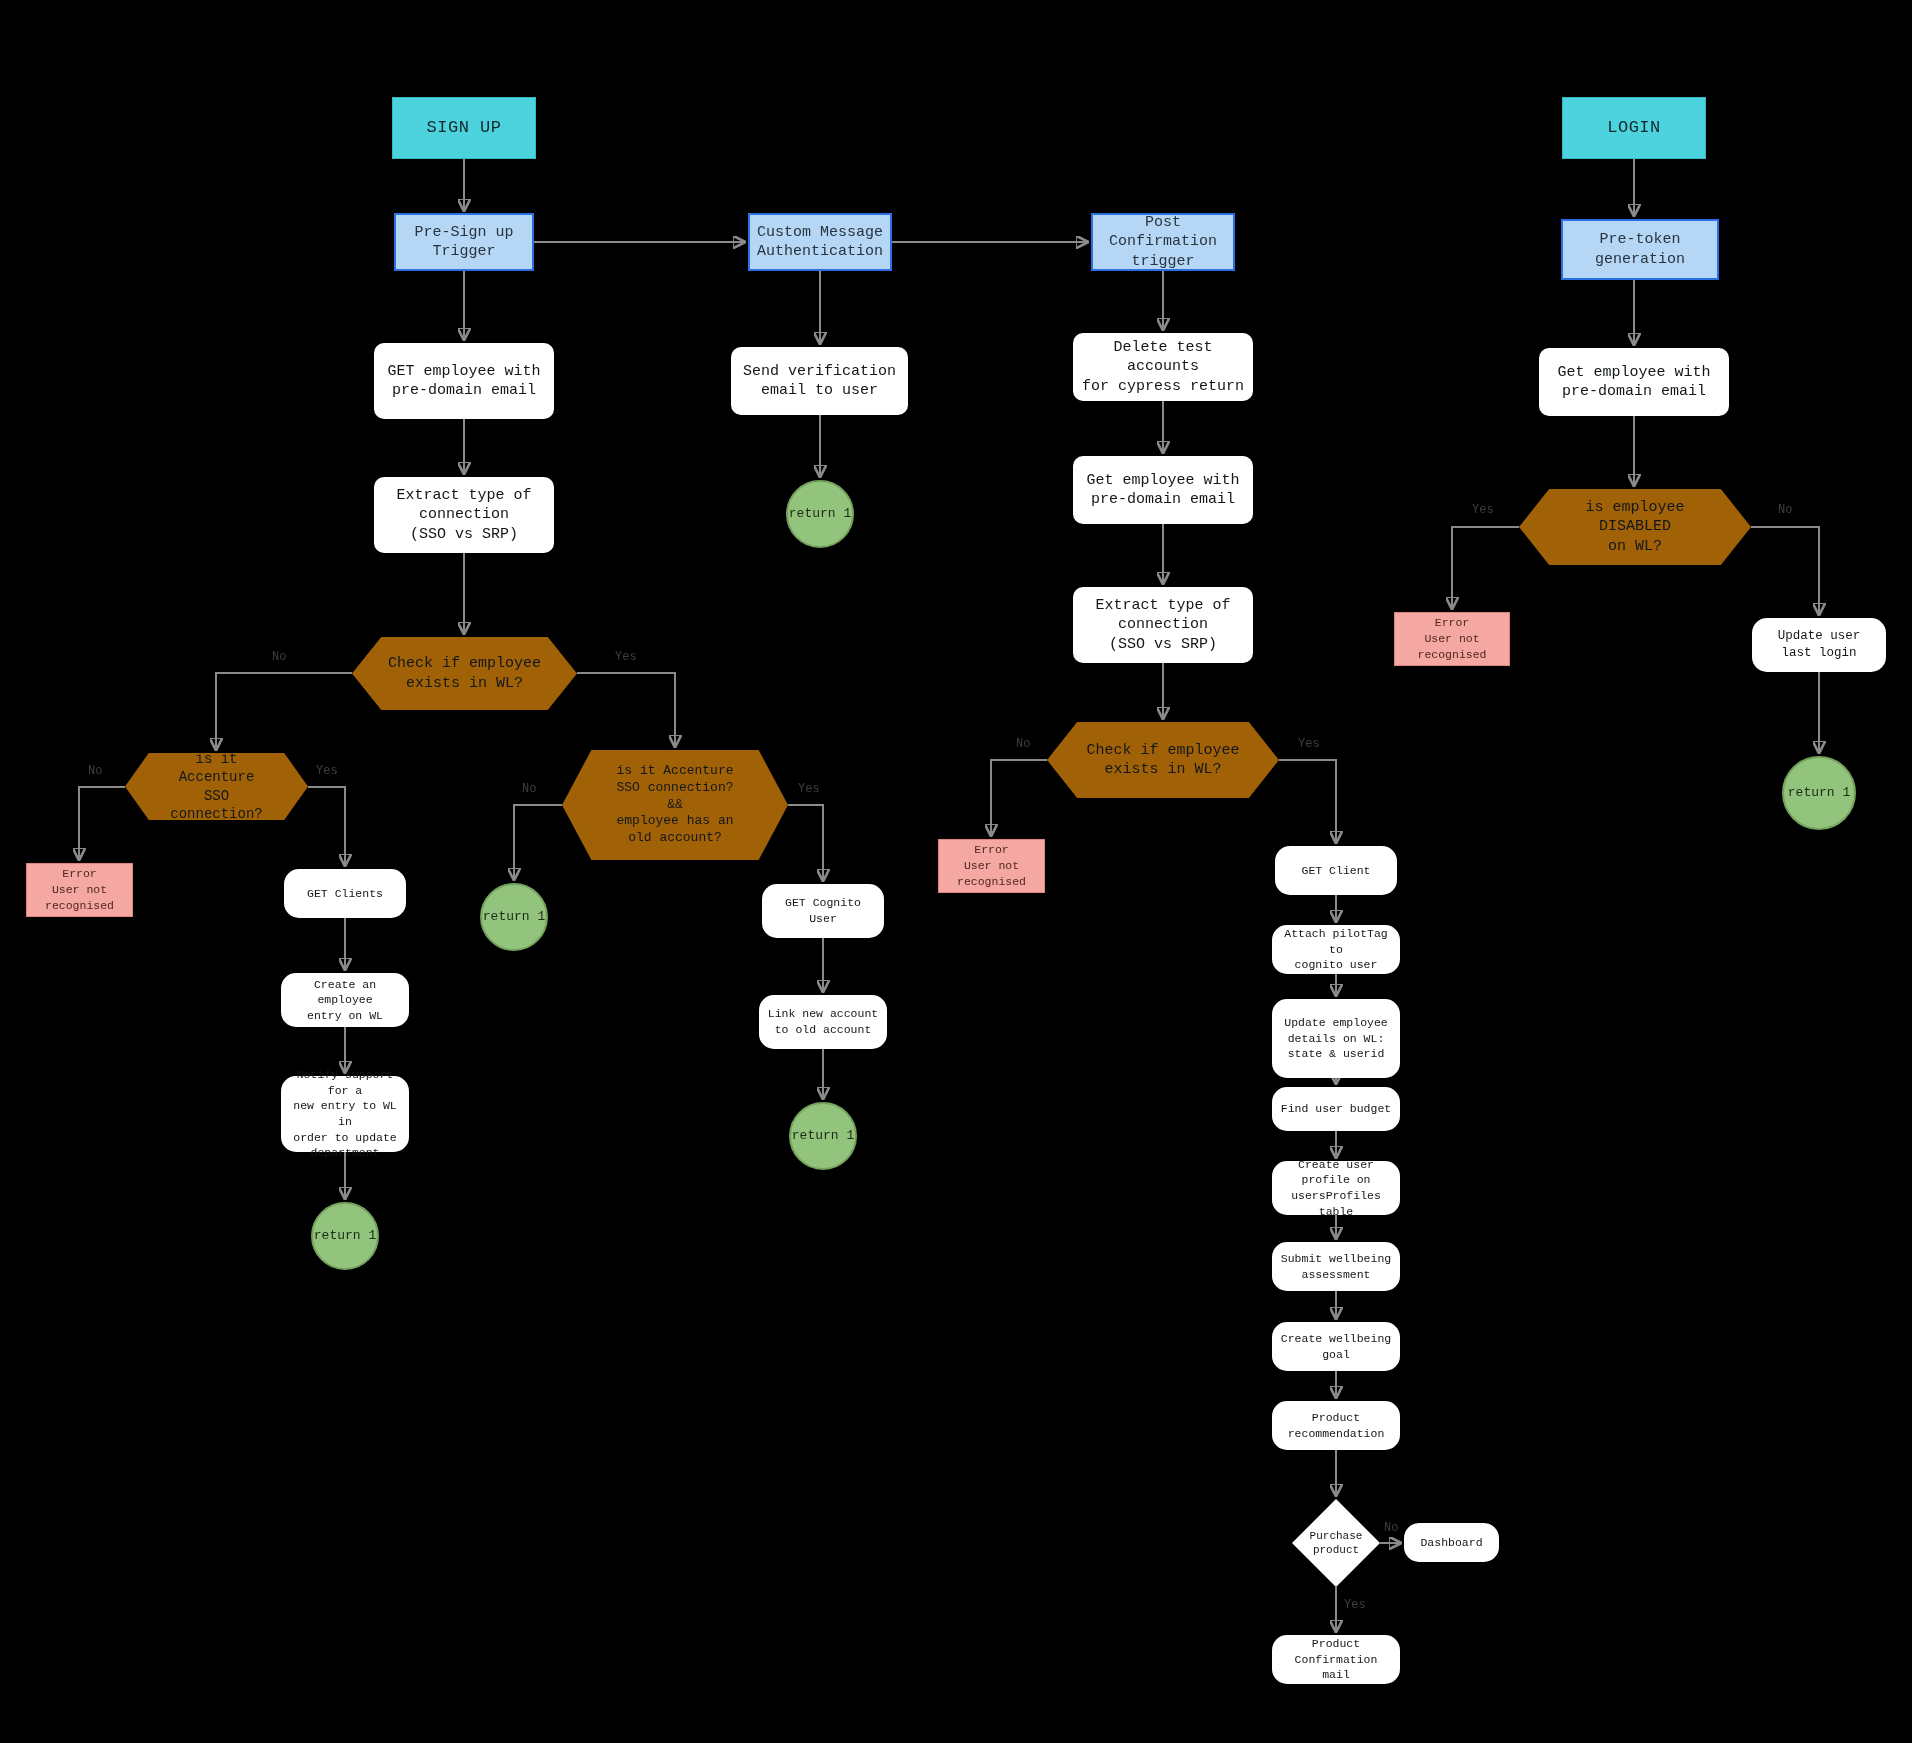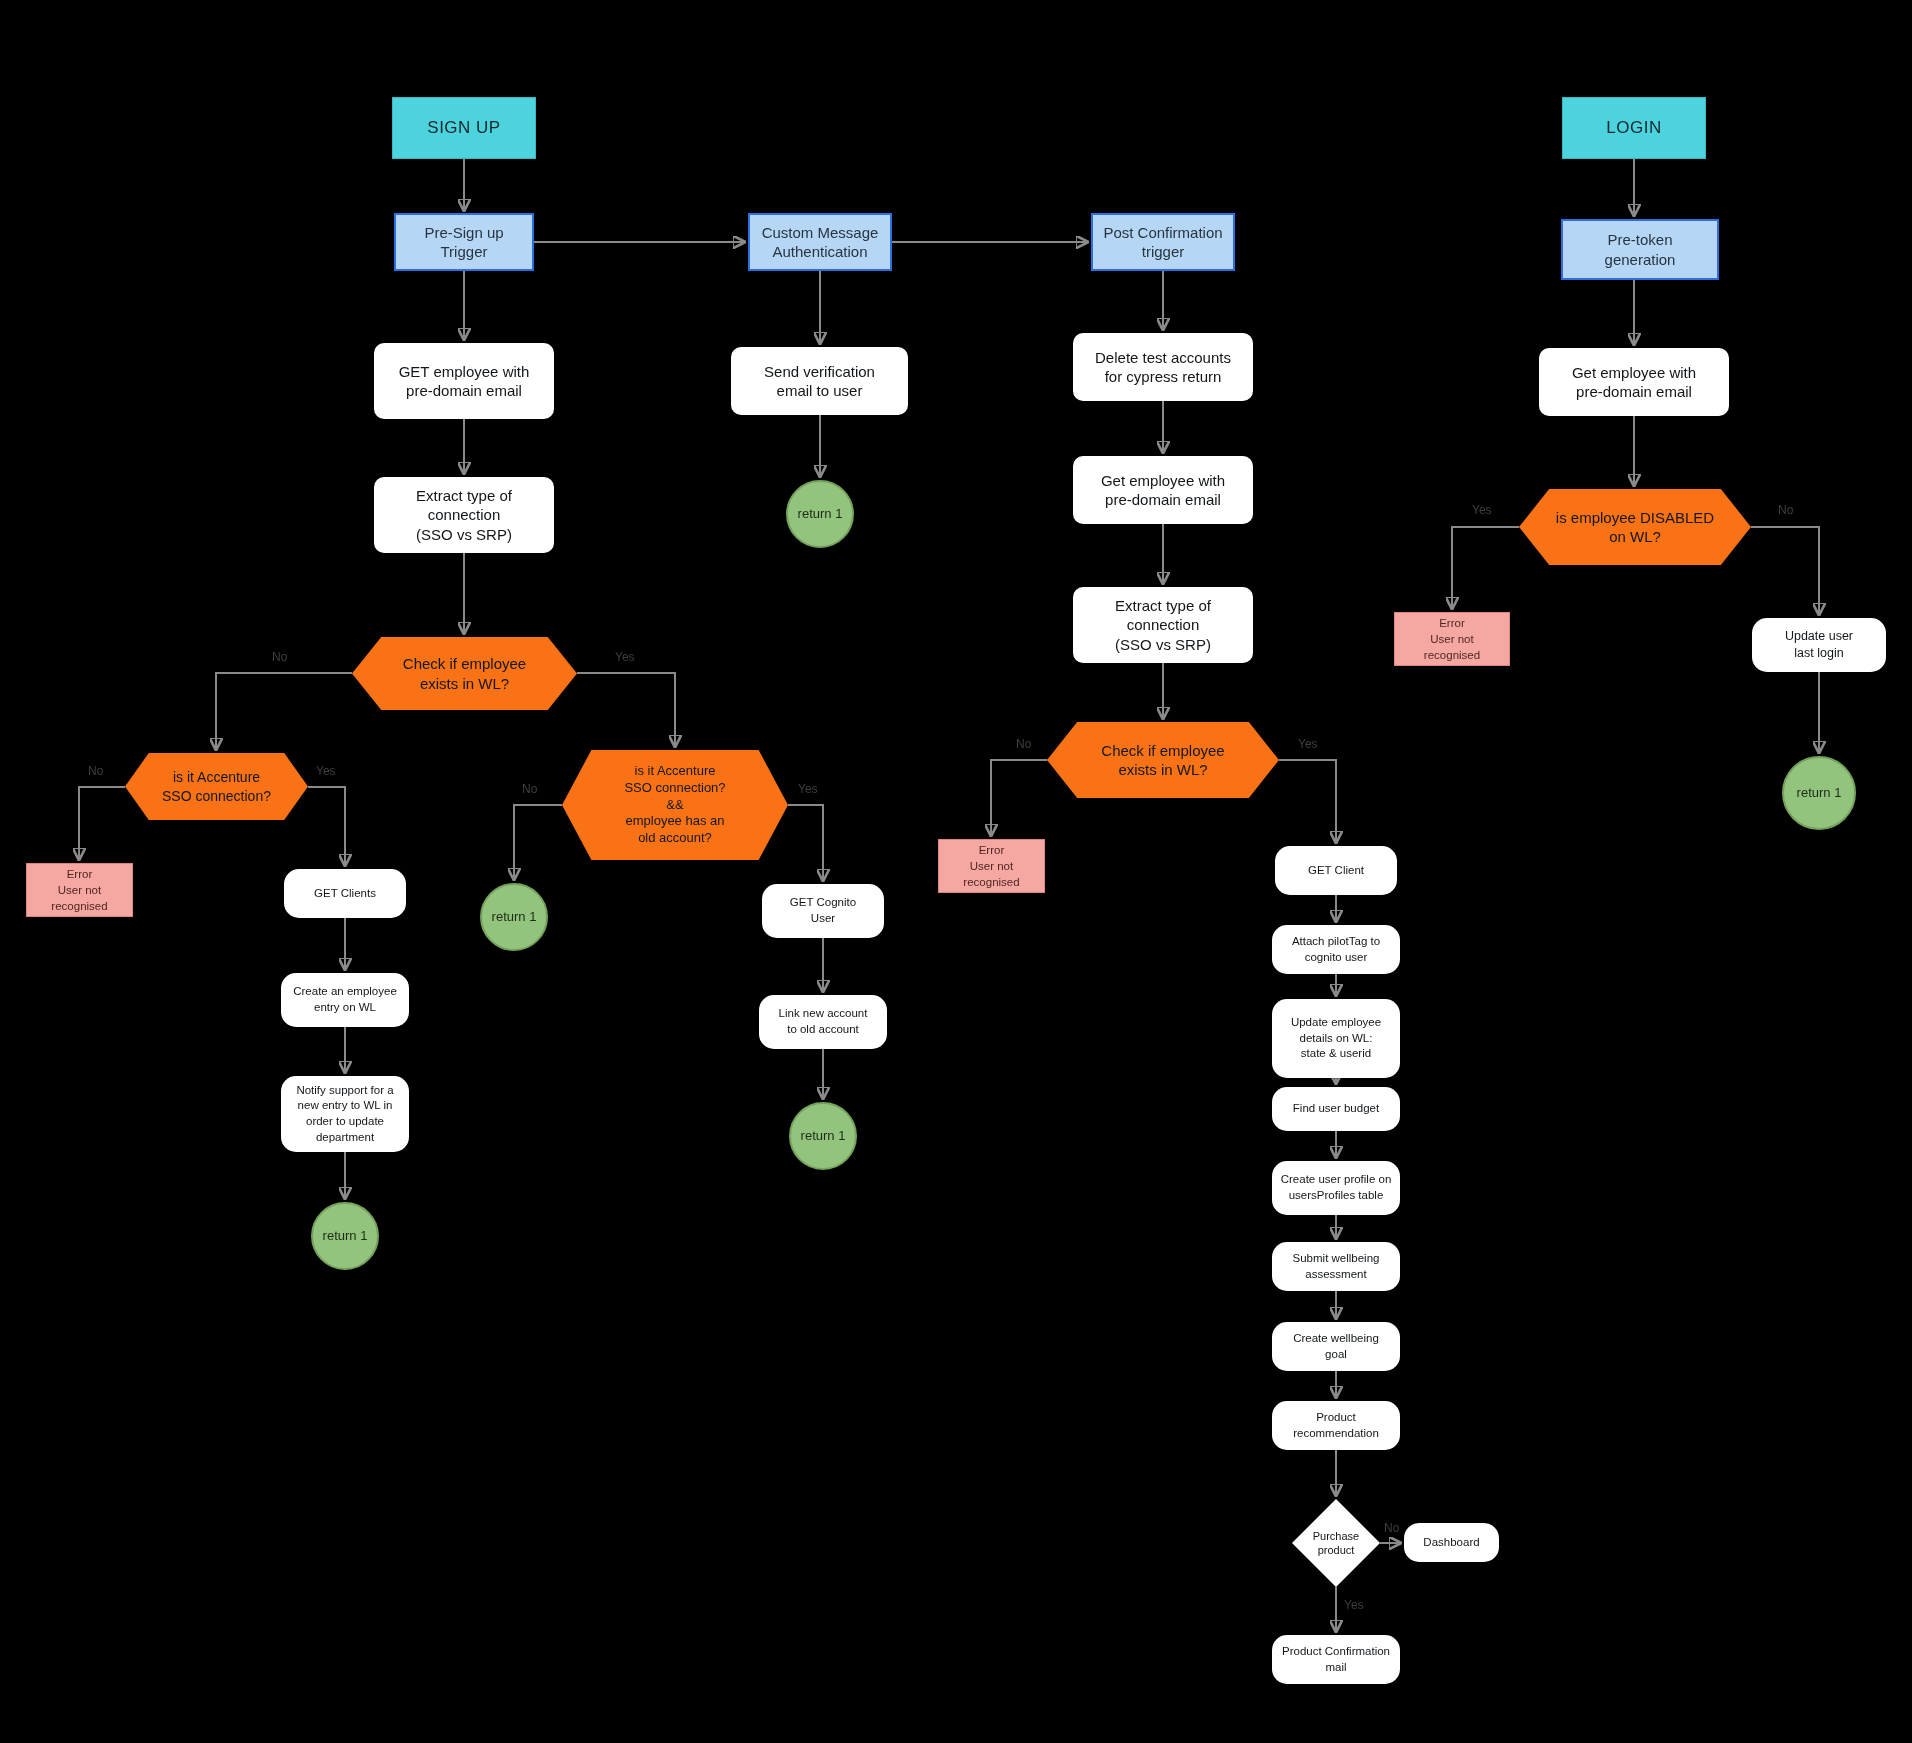--- a/index.html
+++ b/index.html
@@ -1,24 +1,24 @@
 <!DOCTYPE html>
 <html><head>
 <meta charset="utf-8">
 <style>
   html,body{margin:0;padding:0;background:#000;}
-  .canvas{position:relative;width:1912px;height:1743px;background:#000000;font-family:Liberation Sans, sans-serif;overflow:hidden;}
+  .canvas{position:relative;width:1912px;height:1743px;background:#000000;font-family:Liberation Mono, monospace;overflow:hidden;}
   .edges{position:absolute;left:0;top:0;width:1912px;height:1743px;}
   .edges path{stroke:#8a8a8a;stroke-width:2;fill:none;marker-end:url(#arrowhead);}
   .node{position:absolute;display:flex;align-items:center;justify-content:center;text-align:center;white-space:pre-line;box-sizing:border-box;line-height:1.3;}
   .terminal{background:#4cd3de;border:1px solid #35b9c7;color:#15272a;font-size:17px;letter-spacing:.5px;}
   .trigger{background:#b5d7f5;border:2px solid #2b6fe3;color:#28343f;font-size:15px;}
   .process{background:#ffffff;border-radius:10px;color:#13171a;font-size:15px;padding:4px 8px;}
   .process.small{font-size:11.5px;border-radius:15px;line-height:1.35;}
-  .hex{background:#f97316;color:#13171a;font-size:15px;clip-path:polygon(0% 50%,13% 0%,87% 0%,100% 50%,87% 100%,13% 100%);padding:0 30px;}
+  .hex{background:#a16207;color:#13171a;font-size:15px;clip-path:polygon(0% 50%,13% 0%,87% 0%,100% 50%,87% 100%,13% 100%);padding:0 30px;}
   .hex.f14{font-size:14px;}
   .hex.f13{font-size:13px;}
   .error{background:#f5a8a2;border:1px solid #df847c;color:#502622;font-size:11.5px;line-height:1.4;}
   .return{background:#93c47d;border:2px solid #74a25c;border-radius:50%;color:#1d2b15;font-size:13px;}
   .diamond{background:#ffffff;clip-path:polygon(50% 0,100% 50%,50% 100%,0 50%);color:#13171a;font-size:11px;}
   .edge-label{position:absolute;color:#3f3f3f;font-size:12px;white-space:nowrap;}
 </style>
 </head>
 <body>
 

